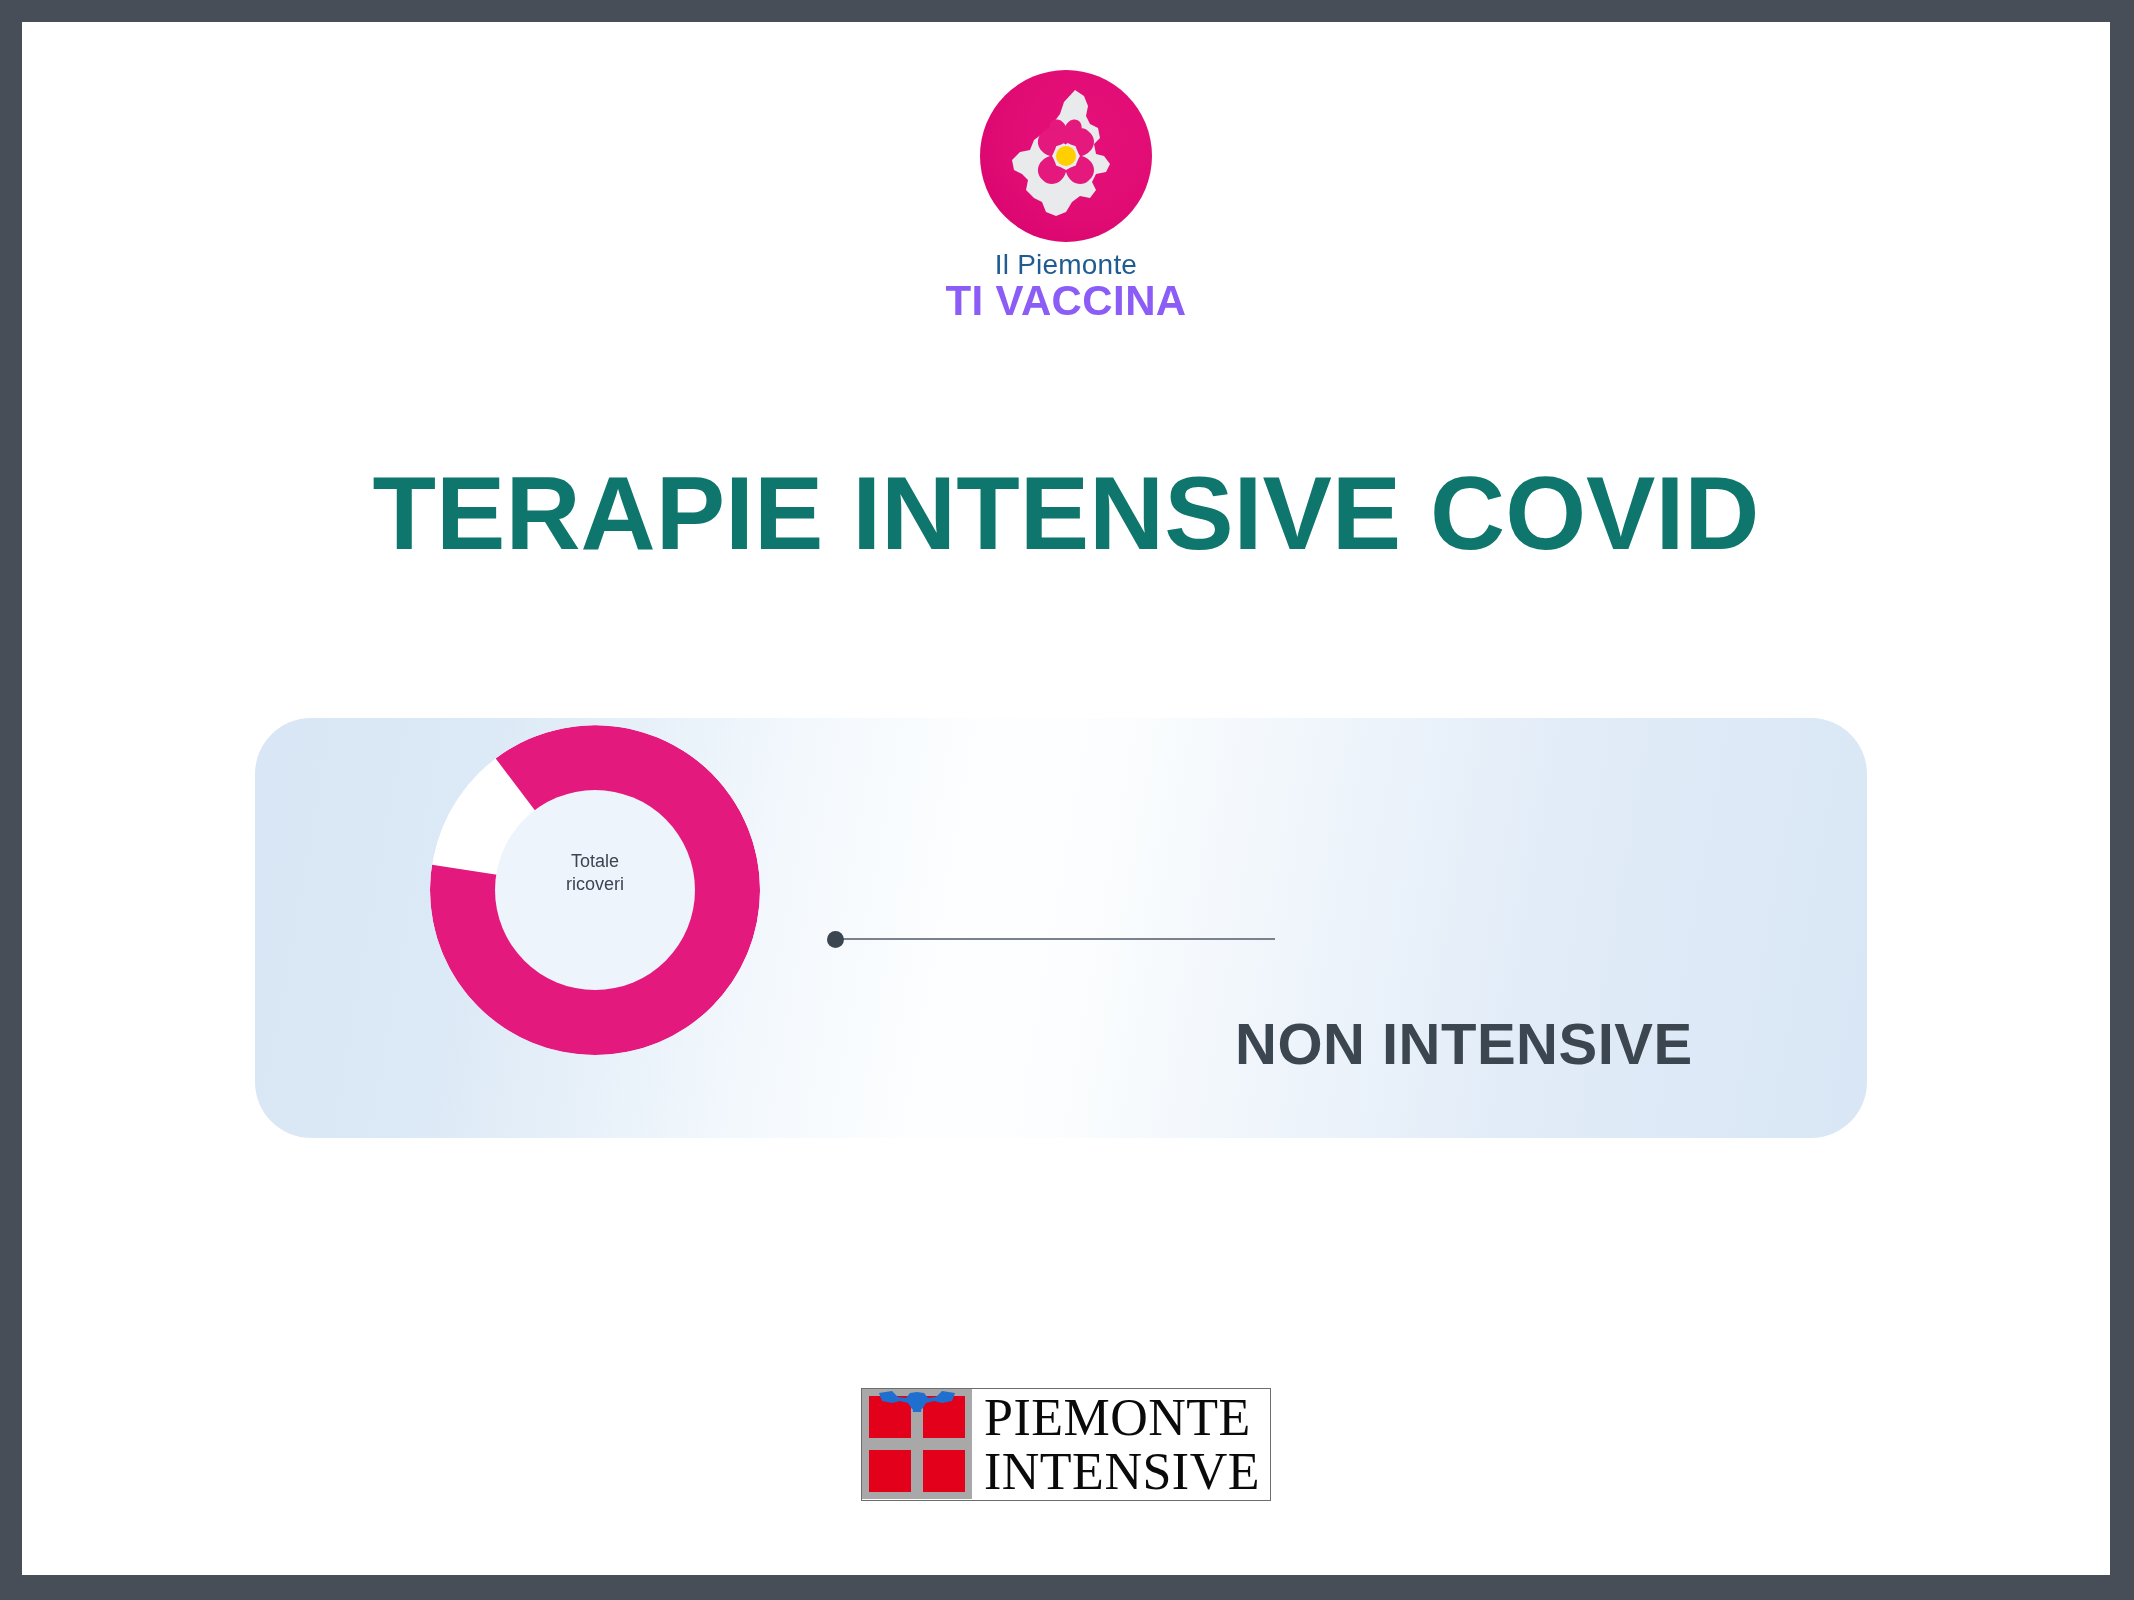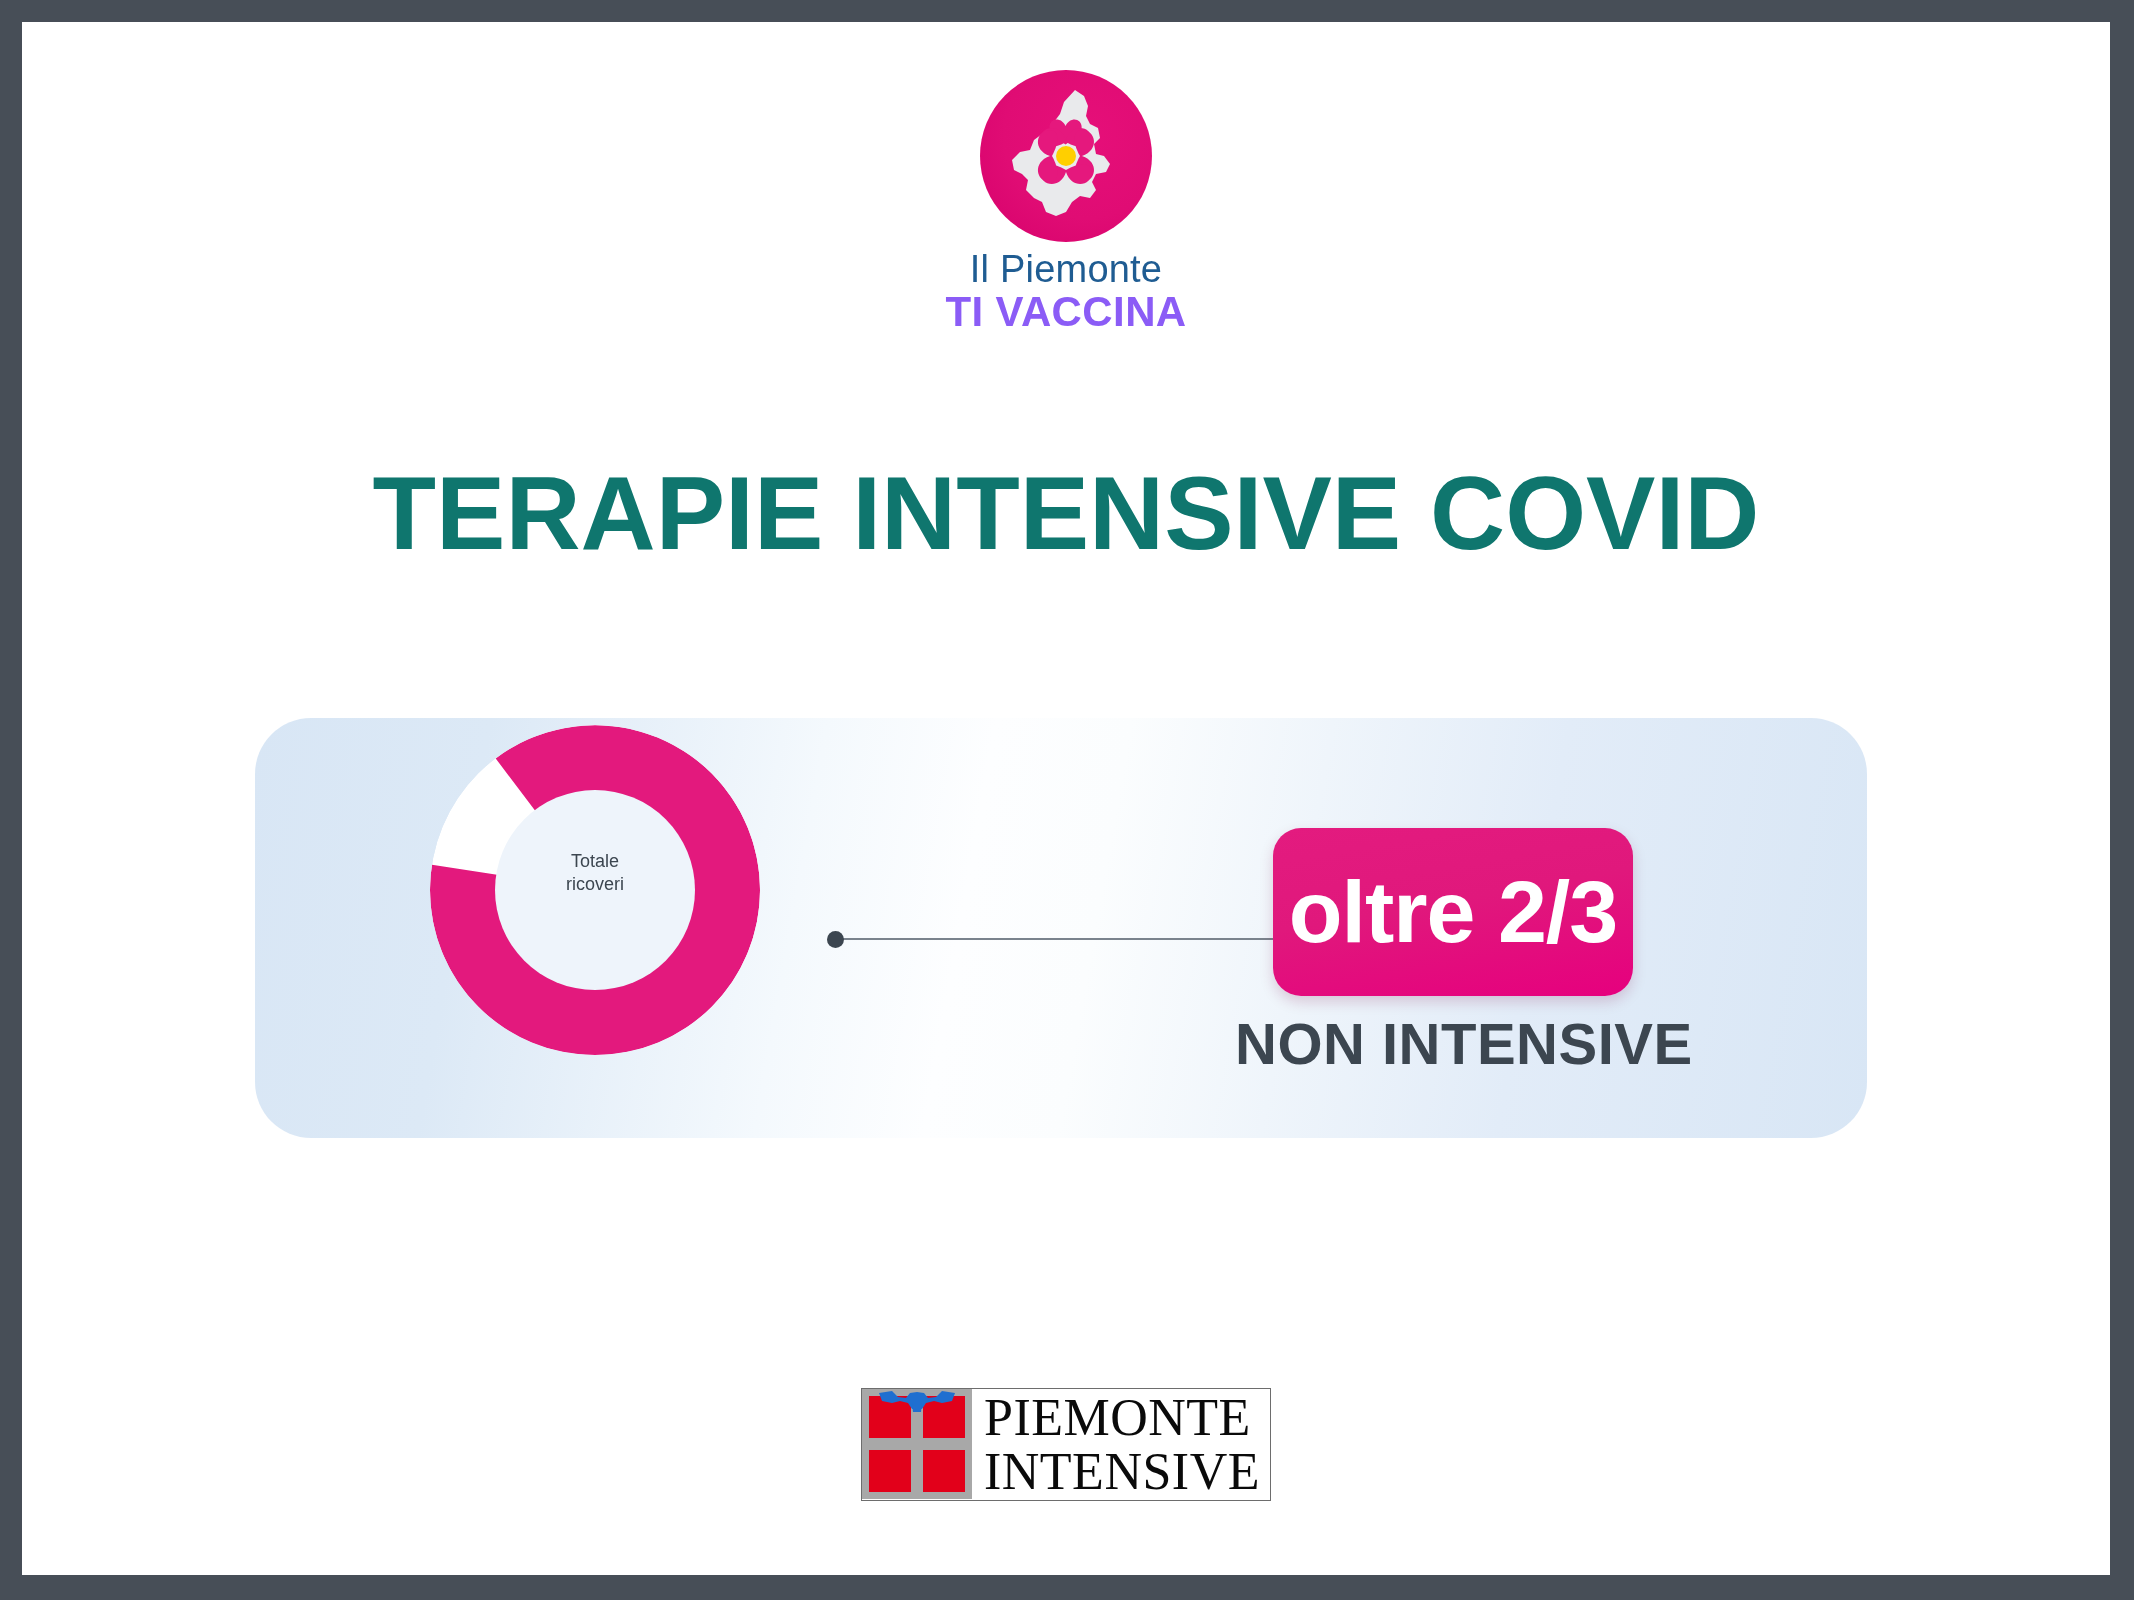--- a/index.html
+++ b/index.html
@@ -44,21 +44,21 @@
   #brand-circle {
     position: absolute;
     left: 0; top: 0;
     width: 172px; height: 172px;
     border-radius: 50%;
     background: radial-gradient(circle at 62% 38%, #e60f79 0%, #e00c74 55%, #d6006b 100%);
   }
   #brand-map { position: absolute; left: 0; top: 0; }
   #brand-l1 {
     margin-top: 8px;
-    font-size: 38px;
+    font-size: 28px;
     color: #1f5c92;
     letter-spacing: .2px;
     line-height: 1.05;
   }
   #brand-l2 {
     font-size: 42px;
     font-weight: bold;
     color: #8b5cf6;
     letter-spacing: .4px;
     line-height: 1.05;
@@ -263,23 +263,20 @@
 
         <div id="donut-label">
           <div>Totale</div>
           <div>ricoveri</div>
         </div>
       </div>
 
       <div id="connector-line"></div>
       <div id="connector-dot"></div>
 
-      <div id="pill">
-        <span id="pill-text">oltre 2/3</span>
-      </div>
 
       <div id="caption">NON INTENSIVE</div>
     </div>
 
     <div id="footer">
       <div id="reg-logo">
         <div id="reg-shield">
           <div class="reg-q" id="reg-q1"></div>
           <div class="reg-q" id="reg-q2"></div>
           <div class="reg-q" id="reg-q3"></div>

